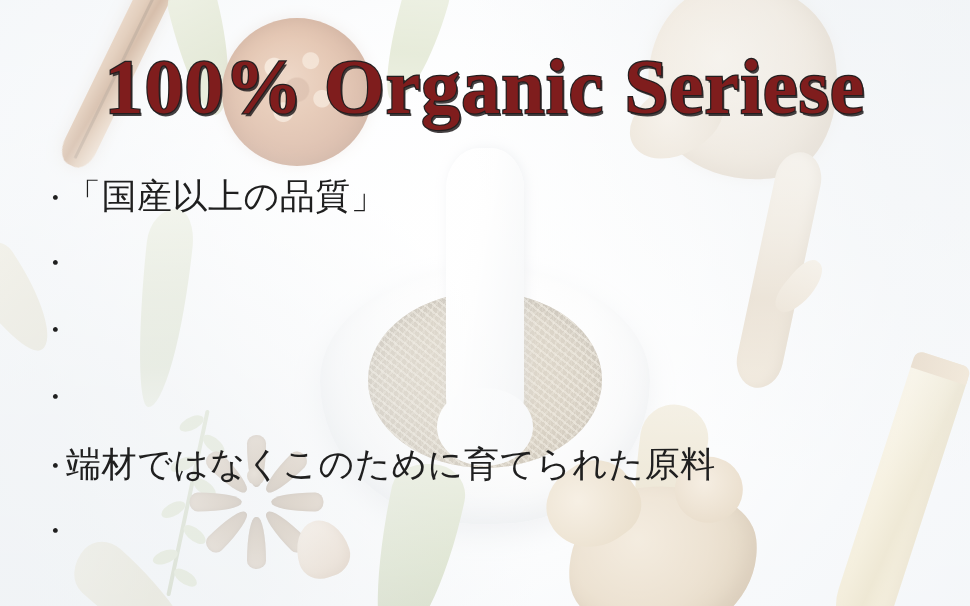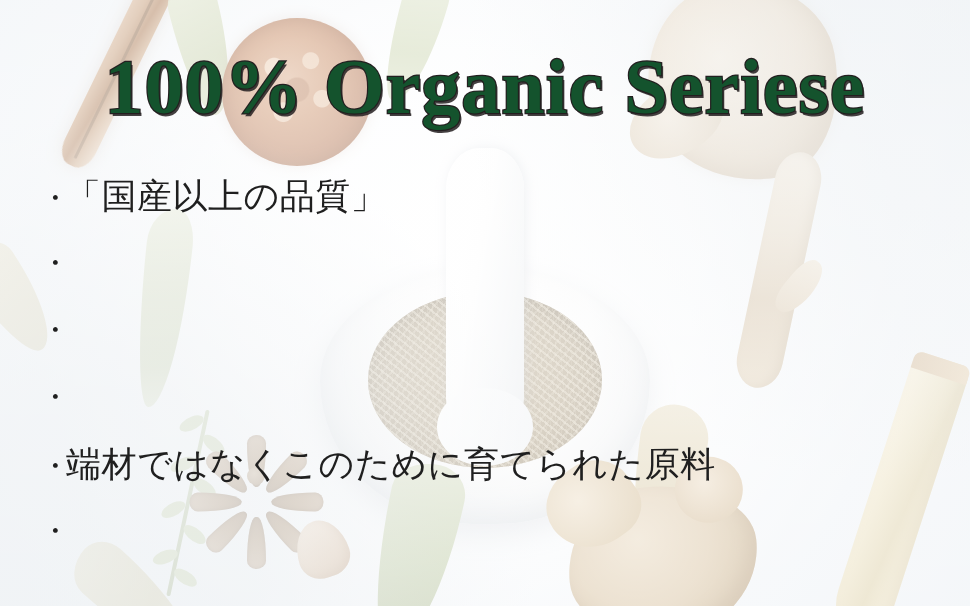--- a/index.html
+++ b/index.html
@@ -323,21 +323,21 @@
   .headline {
     position: absolute;
     left: 0; right: 0;
     top: 48px;
     text-align: center;
     font-family: "Liberation Serif", "DejaVu Serif", serif;
     font-weight: 700;
     font-size: 78px;
     line-height: 1;
     letter-spacing: 1px;
-    color: #14532d;
+    color: #7f1d1d;
     -webkit-text-stroke: 2.4px #231f20;
     paint-order: stroke fill;
     text-shadow: 2px 3px 0 rgba(35,31,32,.85);
     white-space: nowrap;
   }
 
   .bullets {
     position: absolute;
     left: 40px;
     top: 162px;

